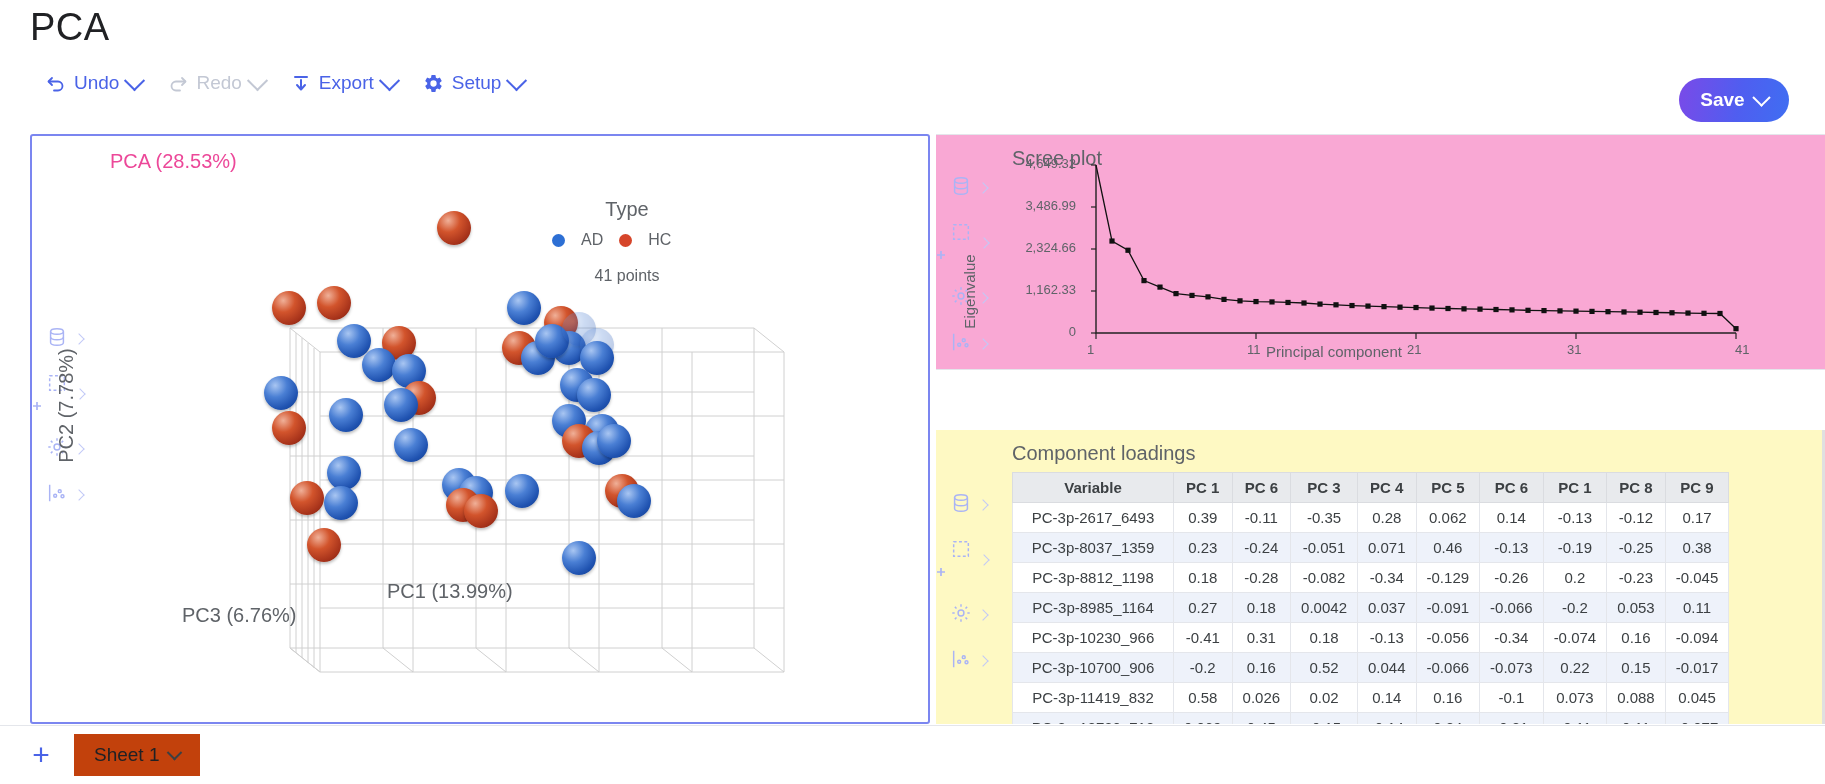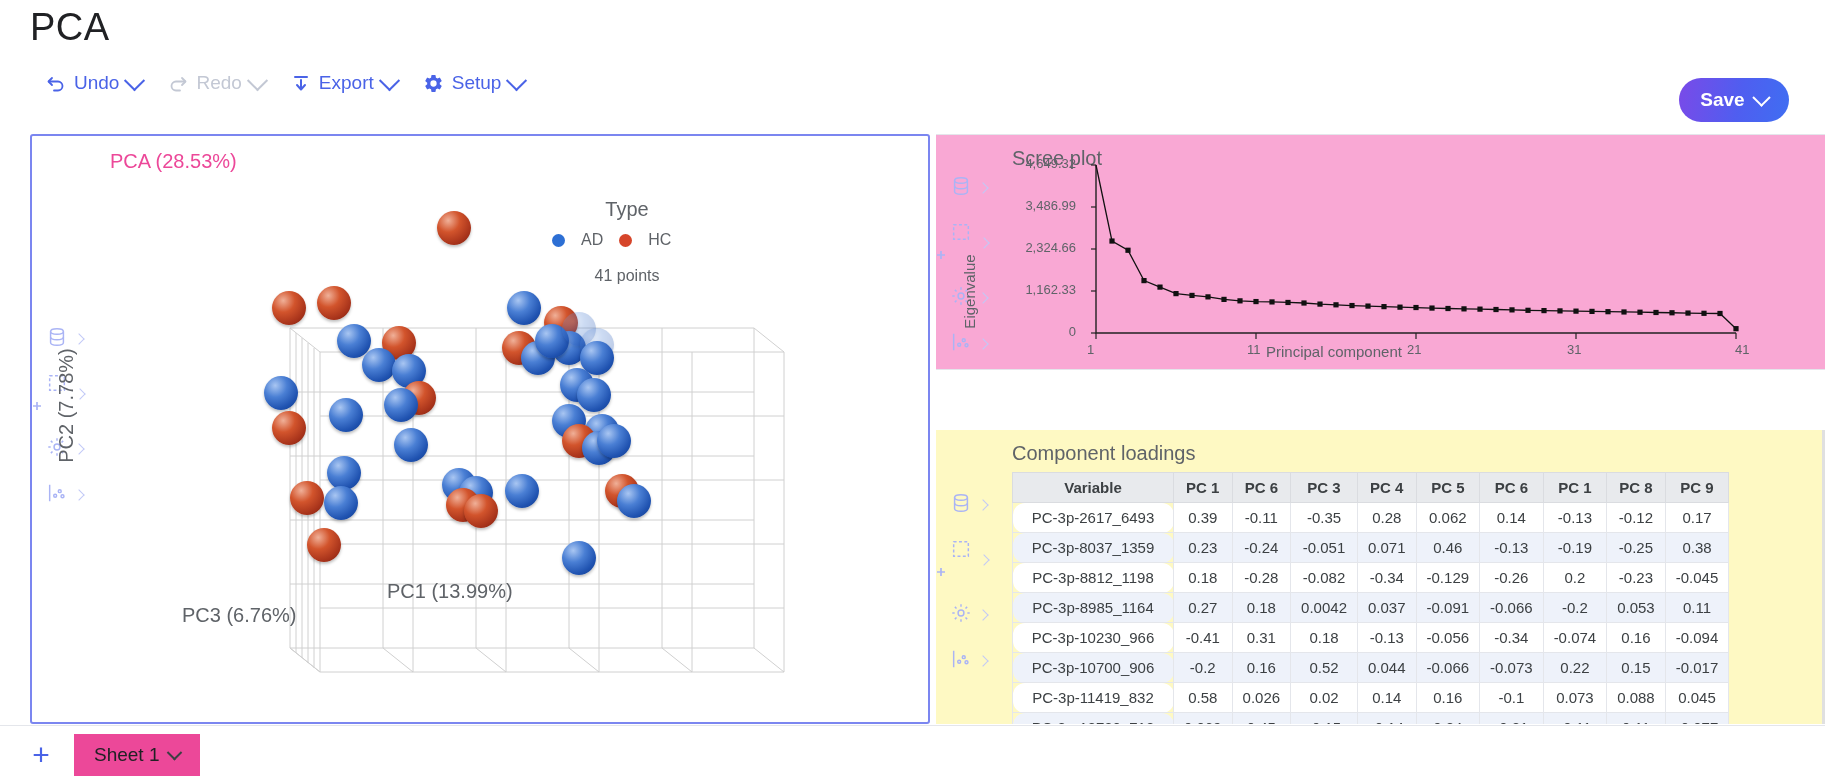--- a/index.html
+++ b/index.html
@@ -186,40 +186,40 @@
     white-space: nowrap;
   }
   table.loadings td {
     border: 1px solid #e4e6eb;
     padding: 6px 10px;
     text-align: center;
     background: #fff;
     white-space: nowrap;
   }
   table.loadings tr.alt td { background: #eef2fa; }
-  table.loadings td.varcell { text-align: center; min-width: 140px; border-radius: 12px; }
+  table.loadings td.varcell { text-align: center; min-width: 140px; }
   table.loadings th.varhead { min-width: 140px; }
 
   
   .footer {
     position: absolute;
     left: 0; bottom: 0; width: 1825px; height: 58px;
     border-top: 1px solid #e4e6eb;
     display: flex; align-items: center;
     background: #fff;
   }
   .add-sheet {
     margin-left: 28px;
     font-size: 30px; color: #4a63e7;
     line-height: 1; cursor: pointer; user-select: none;
     width: 26px; text-align: center;
   }
   .sheet-tab {
     margin-left: 20px;
-    background: #ec4899;
+    background: #c2410c;
     padding: 10px 20px;
     display: flex; align-items: center; gap: 9px;
     font-size: 19px; color: #202124;
     cursor: pointer; user-select: none;
   }
   .sheet-tab .chev-thin { width: 9px; height: 9px; border-width: 2px; color: #3c4043; }
 
   .scroll-shadow {
     position: absolute;
     right: 0; top: 0; width: 3px; height: 100%;

